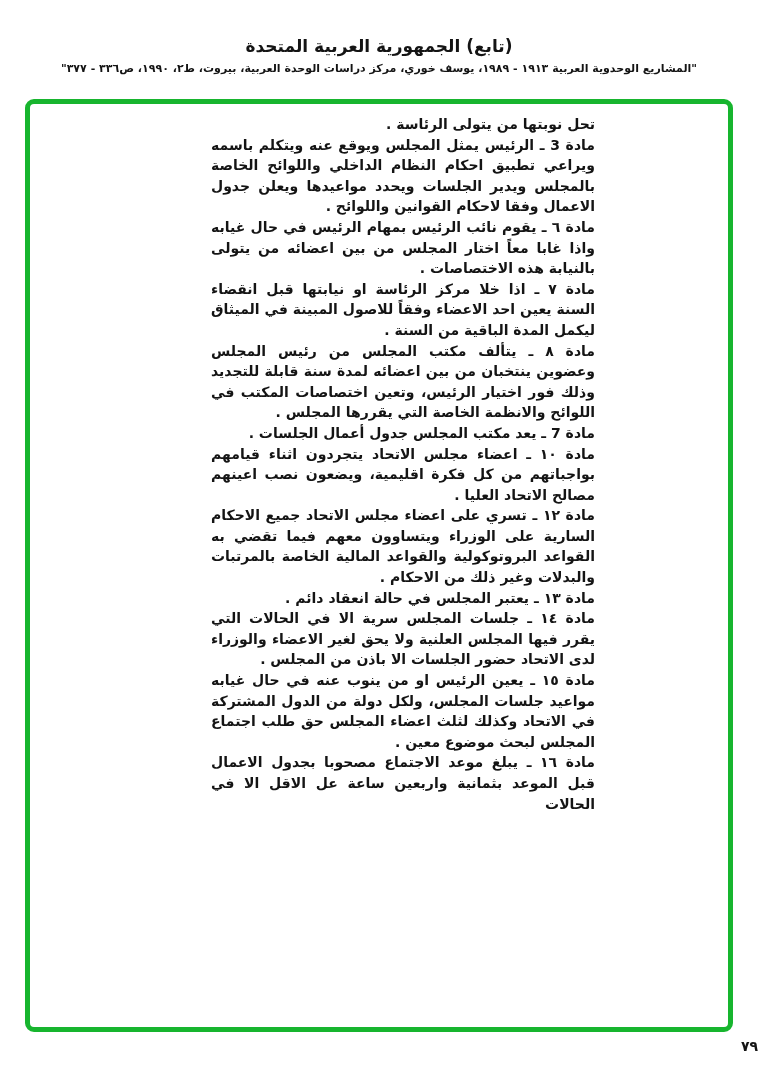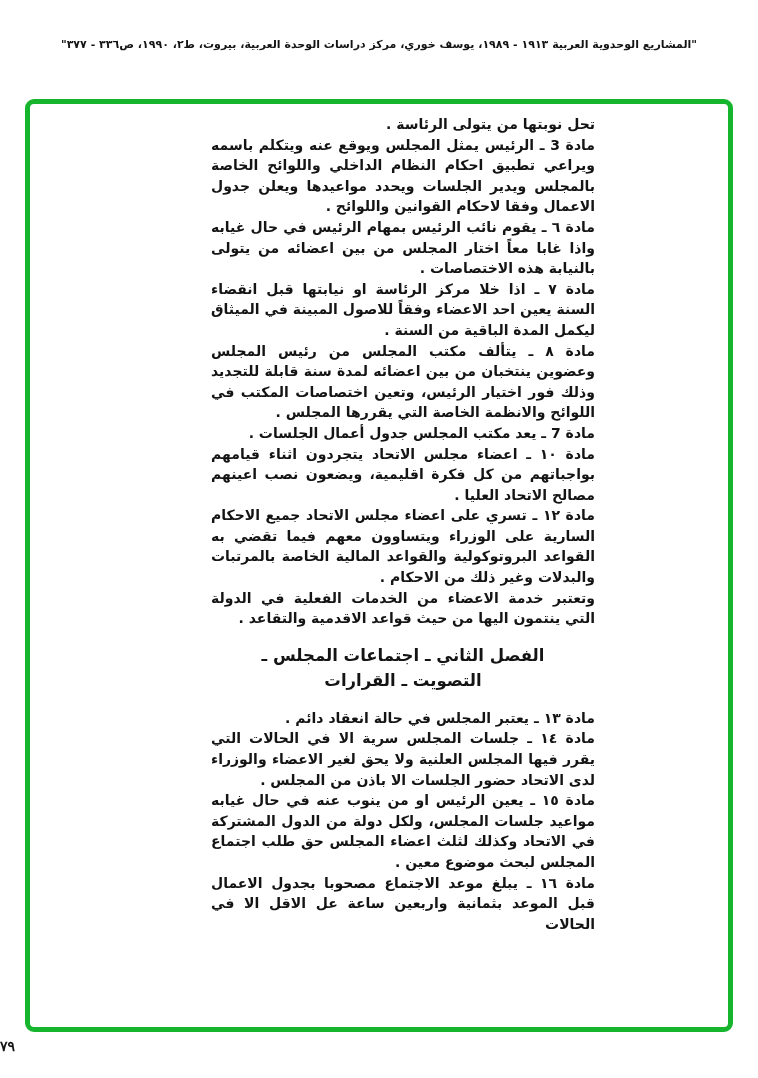--- a/index.html
+++ b/index.html
@@ -68,50 +68,45 @@
     font-size: 16.5px;
     line-height: 25px;
     margin: 14px 0 15px 0;
     font-weight: bold;
   }
   .page-number {
     position: absolute;
     top: 1038px;
     left: 0;
     width: 758px;
-    text-align: left;
+    text-align: right;
     font-size: 14px;
     font-weight: bold;
-    font-family: Liberation Serif, serif;
   }
 </style>
 </head>
 <body>
 
 <div class="page-header">
+  <div class="header-title">(تابع) الجمهورية العربية المتحدة</div>
   <div class="header-citation">"المشاريع الوحدوية العربية ١٩١٣ - ١٩٨٩، يوسف خوري، مركز دراسات الوحدة العربية، بيروت، ط٢، ١٩٩٠، ص٣٣٦ - ٣٧٧"</div>
 </div>
 
 <div class="content-frame"></div>
 
 <div class="document-body">
   <p>تحل نوبتها من يتولى الرئاسة .</p>
   <p>مادة 3 ـ الرئيس يمثل المجلس ويوقع عنه ويتكلم باسمه ويراعي تطبيق احكام النظام الداخلي واللوائح الخاصة بالمجلس ويدير الجلسات ويحدد مواعيدها ويعلن جدول الاعمال وفقا لاحكام القوانين واللوائح .</p>
   <p>مادة ٦ ـ يقوم نائب الرئيس بمهام الرئيس في حال غيابه واذا غابا معاً اختار المجلس من بين اعضائه من يتولى بالنيابة هذه الاختصاصات .</p>
   <p>مادة ٧ ـ اذا خلا مركز الرئاسة او نيابتها قبل انقضاء السنة يعين احد الاعضاء وفقاً للاصول المبينة في الميثاق ليكمل المدة الباقية من السنة .</p>
   <p>مادة ٨ ـ يتألف مكتب المجلس من رئيس المجلس وعضوين ينتخبان من بين اعضائه لمدة سنة قابلة للتجديد وذلك فور اختيار الرئيس، وتعين اختصاصات المكتب في اللوائح والانظمة الخاصة التي يقررها المجلس .</p>
   <p>مادة 7 ـ يعد مكتب المجلس جدول أعمال الجلسات .</p>
   <p>مادة ١٠ ـ اعضاء مجلس الاتحاد يتجردون اثناء قيامهم بواجباتهم من كل فكرة اقليمية، ويضعون نصب اعينهم مصالح الاتحاد العليا .</p>
   <p>مادة ١٢ ـ تسري على اعضاء مجلس الاتحاد جميع الاحكام السارية على الوزراء ويتساوون معهم فيما تقضي به القواعد البروتوكولية والقواعد المالية الخاصة بالمرتبات والبدلات وغير ذلك من الاحكام .</p>
-  <p>وتعتبر خدمة الاعضاء من الخدمات الفعلية في الدولة التي ينتمون اليها من حيث قواعد الاقدمية والتقاعد .</p>
 
-  <div class="section-heading">
-    <div>الفصل الثاني ـ اجتماعات المجلس ـ</div>
-    <div>التصويت ـ القرارات</div>
-  </div>
 
   <p>مادة ١٣ ـ يعتبر المجلس في حالة انعقاد دائم .</p>
   <p>مادة ١٤ ـ جلسات المجلس سرية الا في الحالات التي يقرر فيها المجلس العلنية ولا يحق لغير الاعضاء والوزراء لدى الاتحاد حضور الجلسات الا باذن من المجلس .</p>
   <p>مادة ١٥ ـ يعين الرئيس او من ينوب عنه في حال غيابه مواعيد جلسات المجلس، ولكل دولة من الدول المشتركة في الاتحاد وكذلك لثلث اعضاء المجلس حق طلب اجتماع المجلس لبحث موضوع معين .</p>
   <p>مادة ١٦ ـ يبلغ موعد الاجتماع مصحوبا بجدول الاعمال قبل الموعد بثمانية واربعين ساعة عل الاقل الا في الحالات</p>
 </div>
 
 <div class="page-number">٧٩</div>
 
 </body></html>

